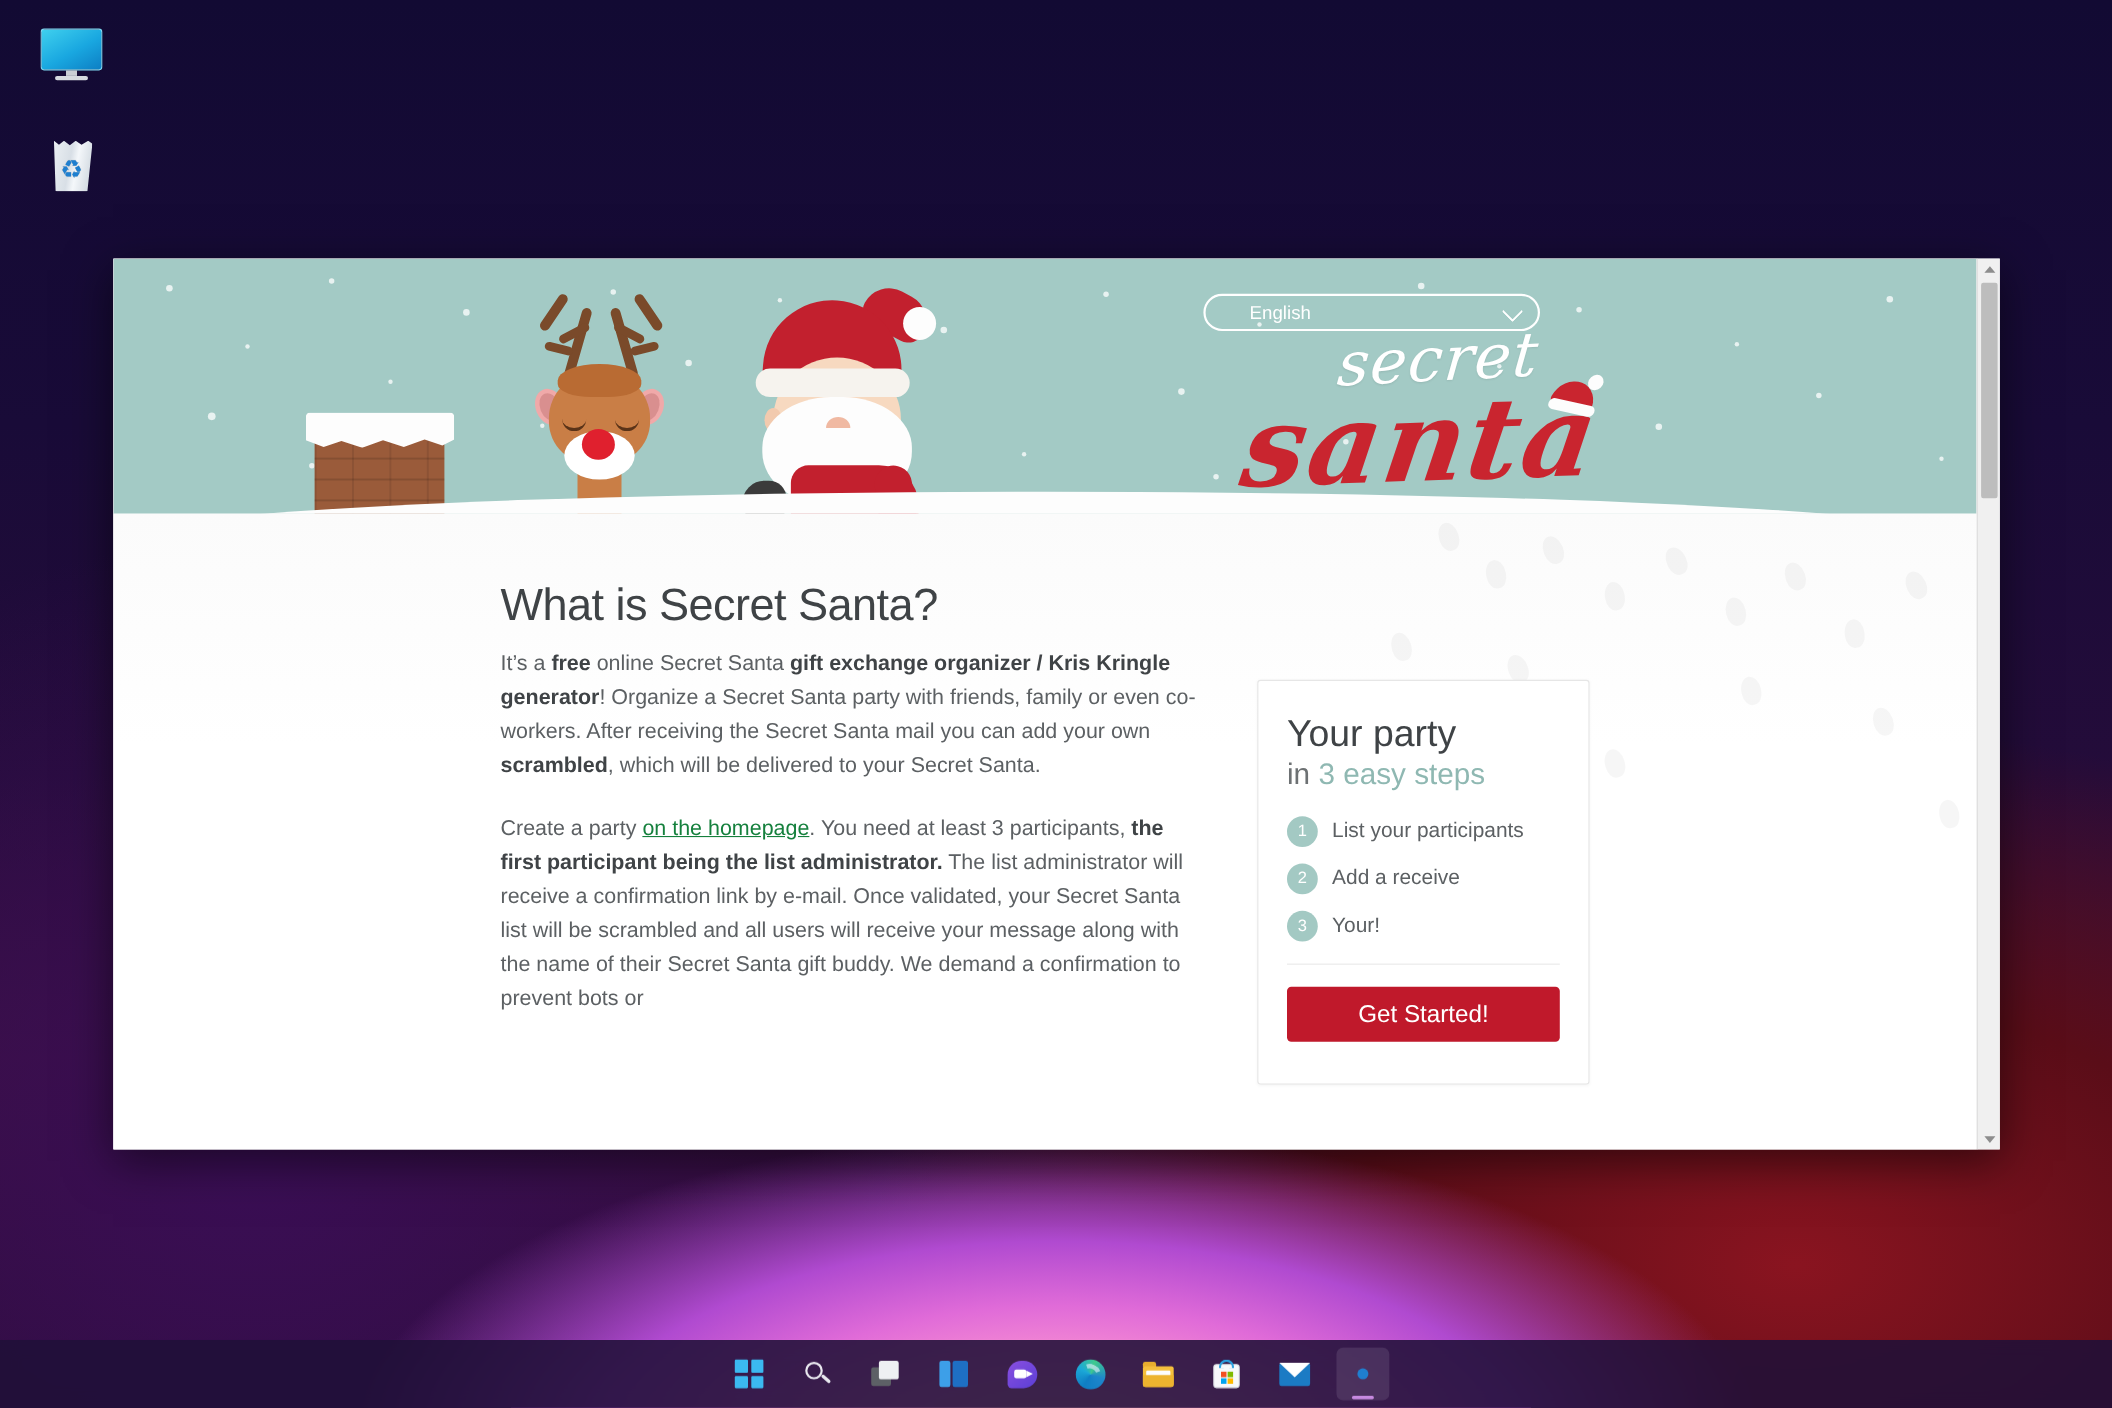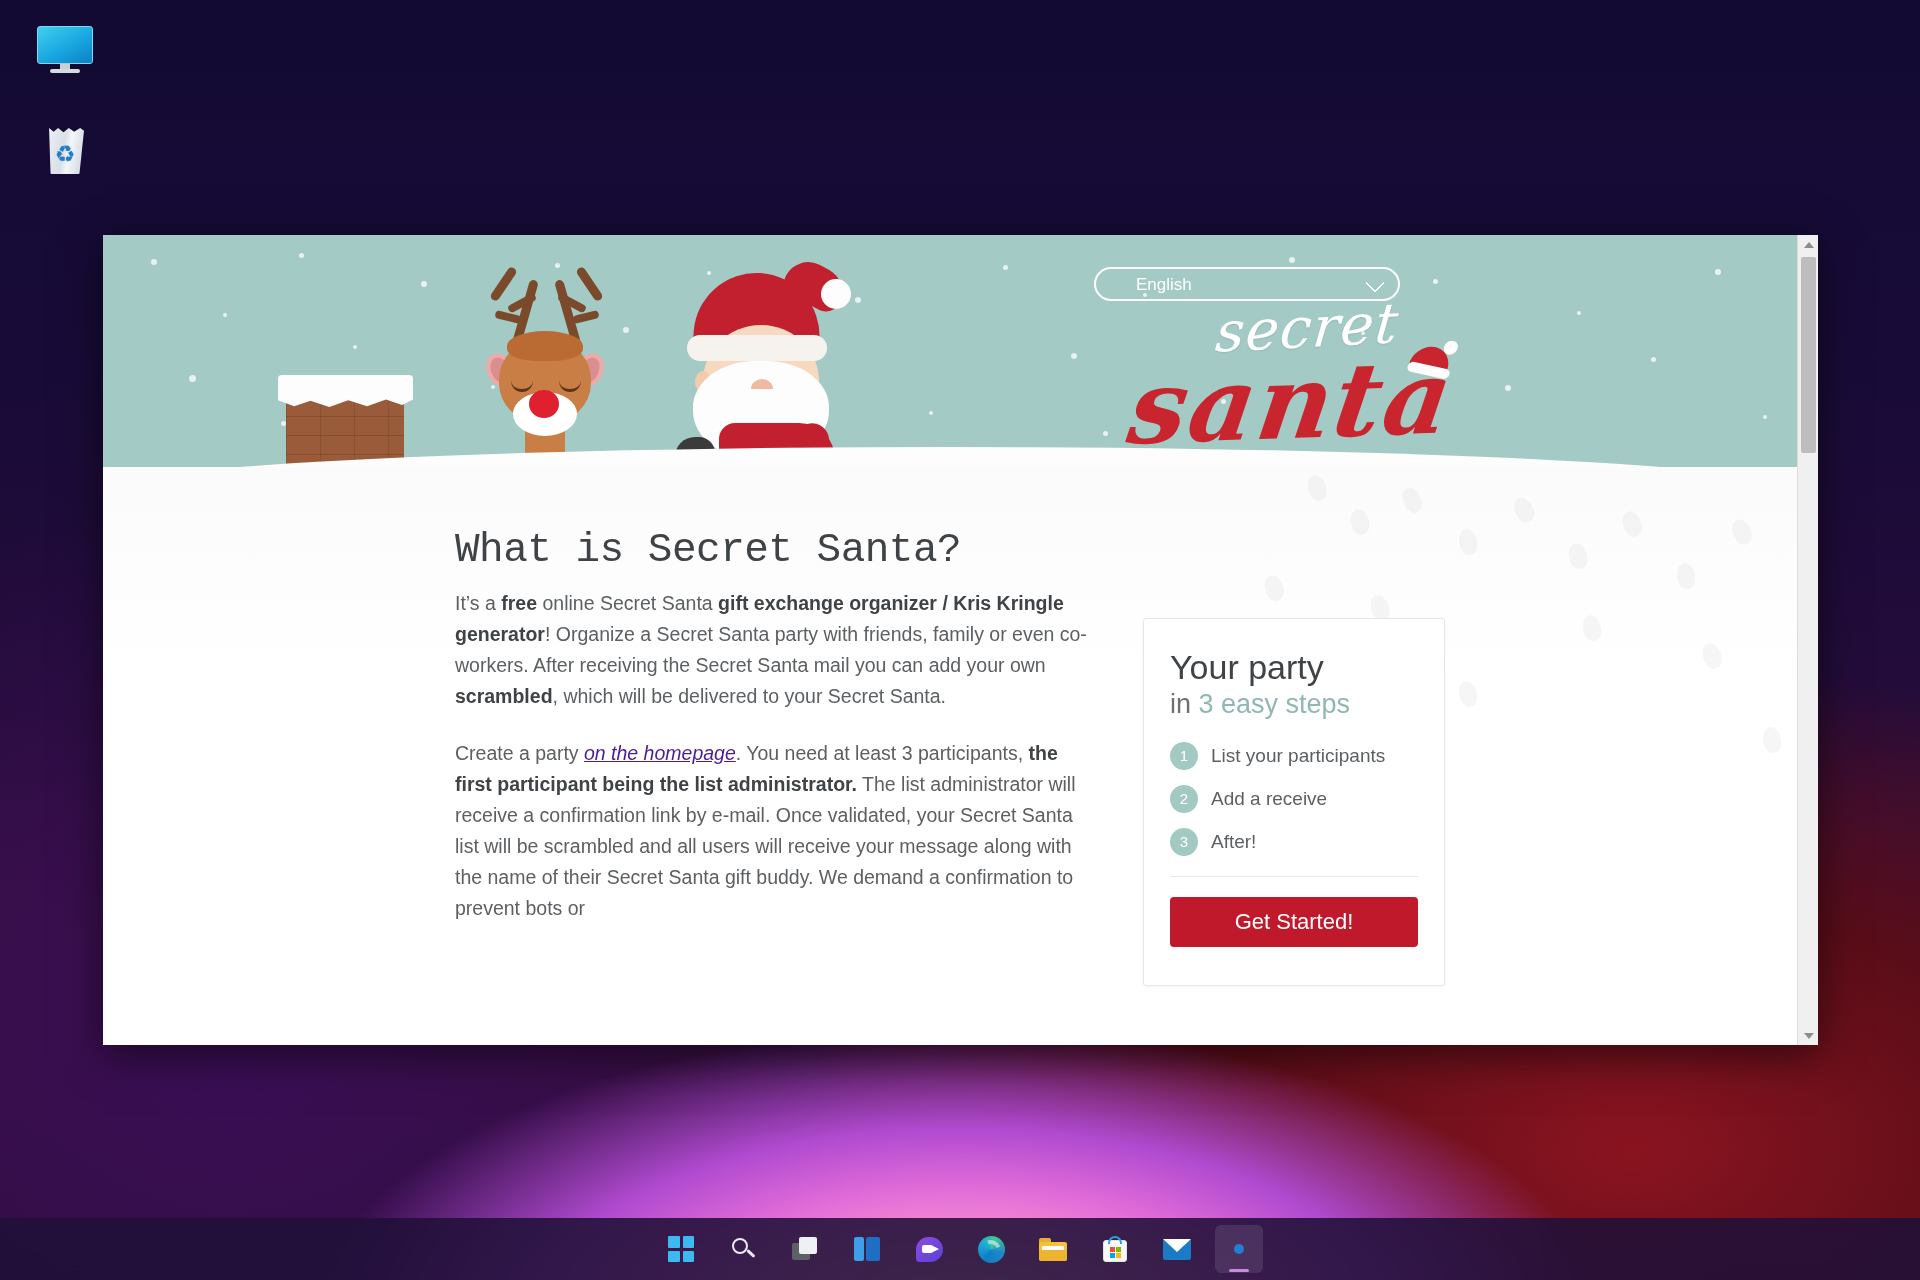--- a/index.html
+++ b/index.html
@@ -269,32 +269,32 @@
     gap: 0;
   }
   #main-col {
     width: 640px;
     margin-left: 352px;
     color: #5c6063;
     font-size: 19.5px;
     line-height: 31px;
   }
   #main-col h1, #main-col h2 {
-    font-family: Liberation Mono, monospace;
+    font-family: Liberation Sans, sans-serif;
     font-weight: 400;
     color: #3f4346;
     font-size: 41px;
     letter-spacing: -0.5px;
     margin-bottom: 22px;
   }
   #main-col h2 { margin-top: 36px; }
   #main-col p { margin-bottom: 26px; }
   #main-col b, #main-col strong { color: #3f4346; font-weight: 700; }
   #main-col a {
-    color: #4c1d95; text-decoration: underline; font-style: italic;
+    color: #15803d; text-decoration: underline;
   }
 
   
   #party-card {
     width: 302px;
     margin-left: 48px;
     margin-top: 83px;
     background: #fff;
     border: 1px solid #e6e6e6;
     border-radius: 3px;
@@ -568,21 +568,21 @@
           <div class="step-row">
             <span class="step-num">1</span>
             <span class="step-label">List your participants</span>
           </div>
           <div class="step-row">
             <span class="step-num">2</span>
             <span class="step-label">Add a receive</span>
           </div>
           <div class="step-row">
             <span class="step-num">3</span>
-            <span class="step-label">After!</span>
+            <span class="step-label">Your!</span>
           </div>
 
           <div id="pc-divider"></div>
 
           <button id="get-started">Get Started!</button>
         </div>
 
       </div>
     </div>
 

